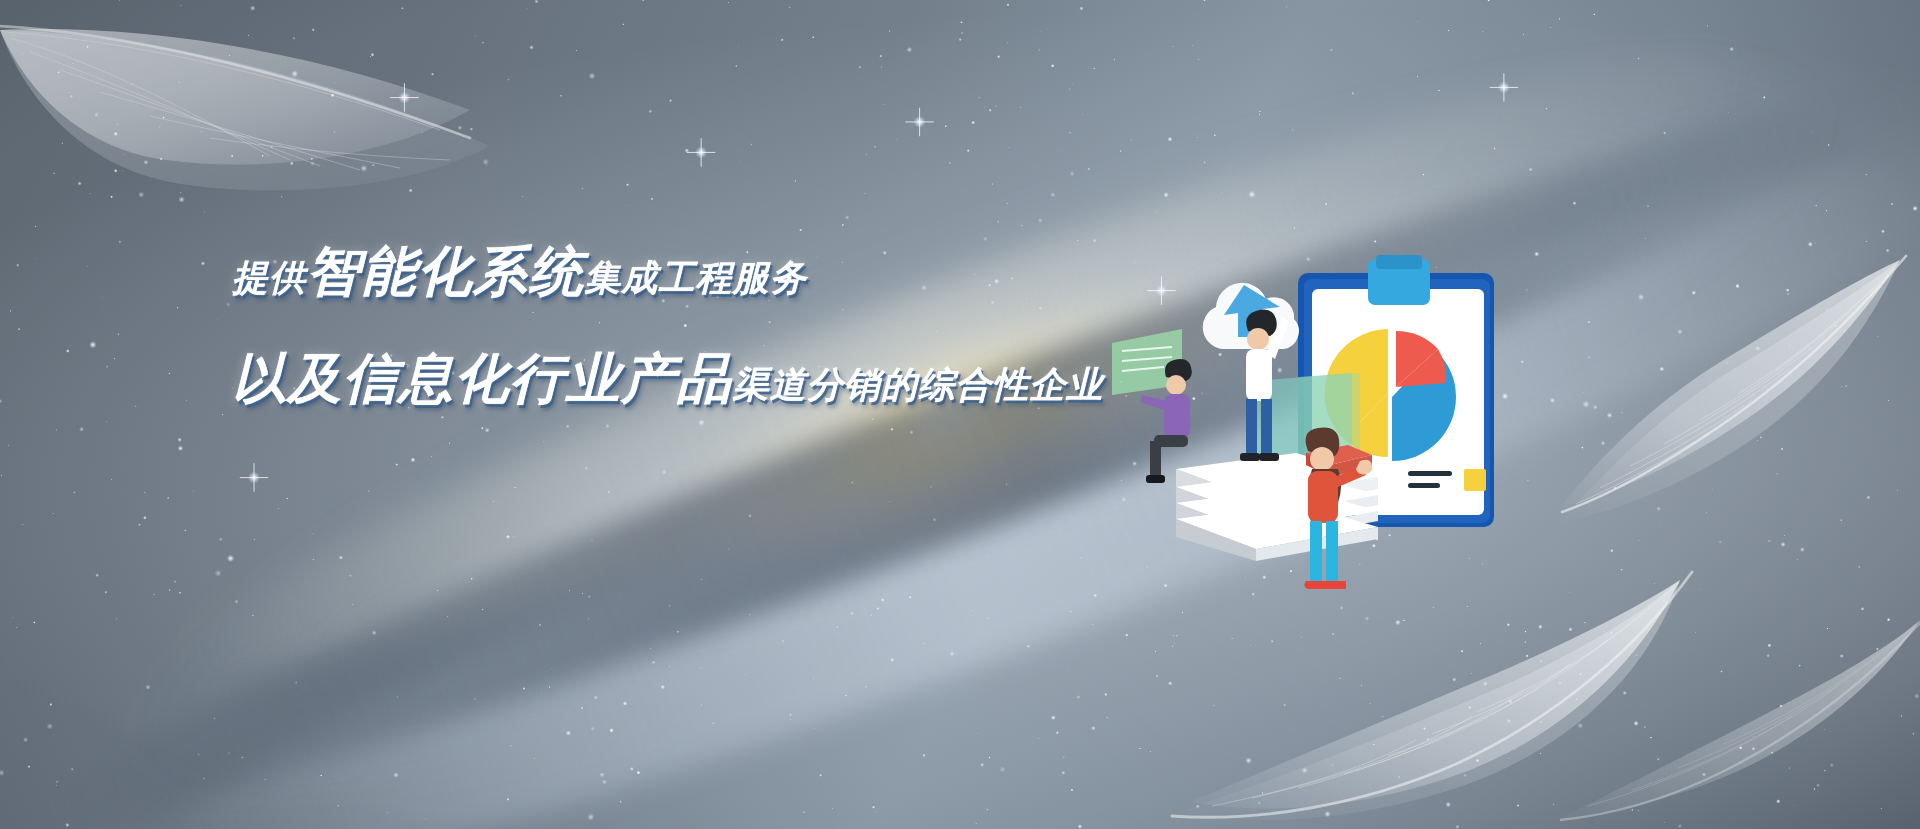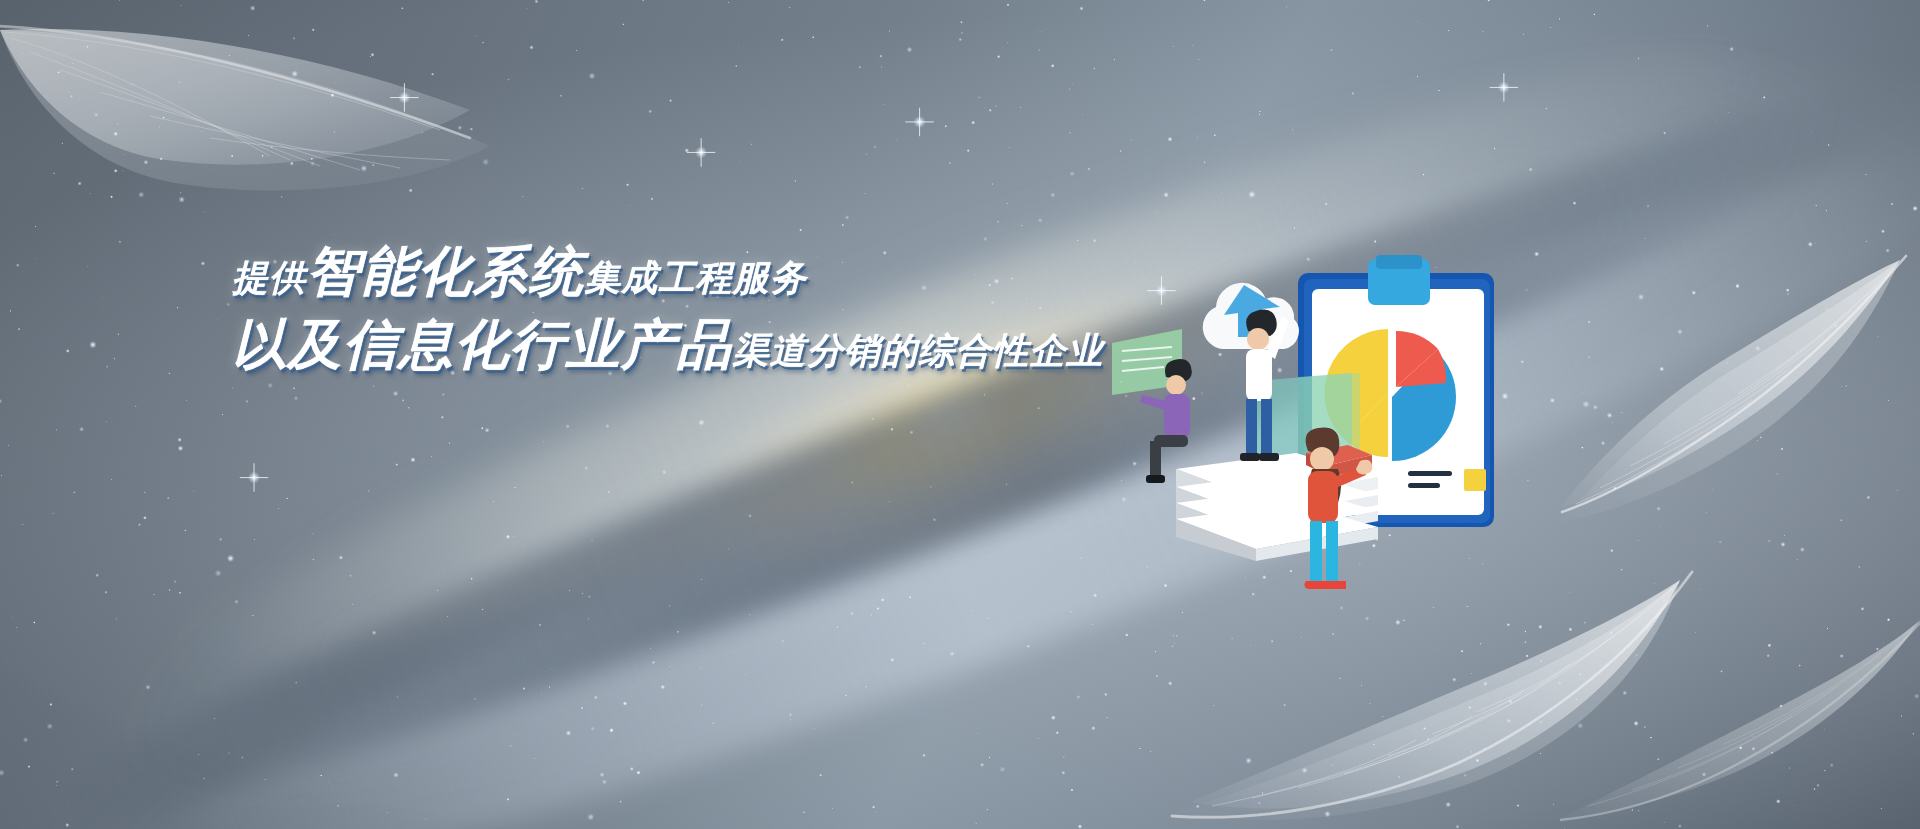--- a/index.html
+++ b/index.html
@@ -123,21 +123,21 @@
 
   
   .feather{position:absolute;pointer-events:none;}
 
   
   .copy{
     position:absolute;left:232px;top:236px;
     width:1060px;
   }
   .line{white-space:nowrap;display:block;}
-  .line + .line{}
+  .line + .line{margin-top:34px;}
 
   .t-sm, .t-lg{
     display:inline-block;
     vertical-align:baseline;
     color:#ffffff;
     font-weight:bold;
     letter-spacing:.03em;
     font-style:italic;
     text-shadow:
        0 0 1px rgba(255,255,255,.9),

